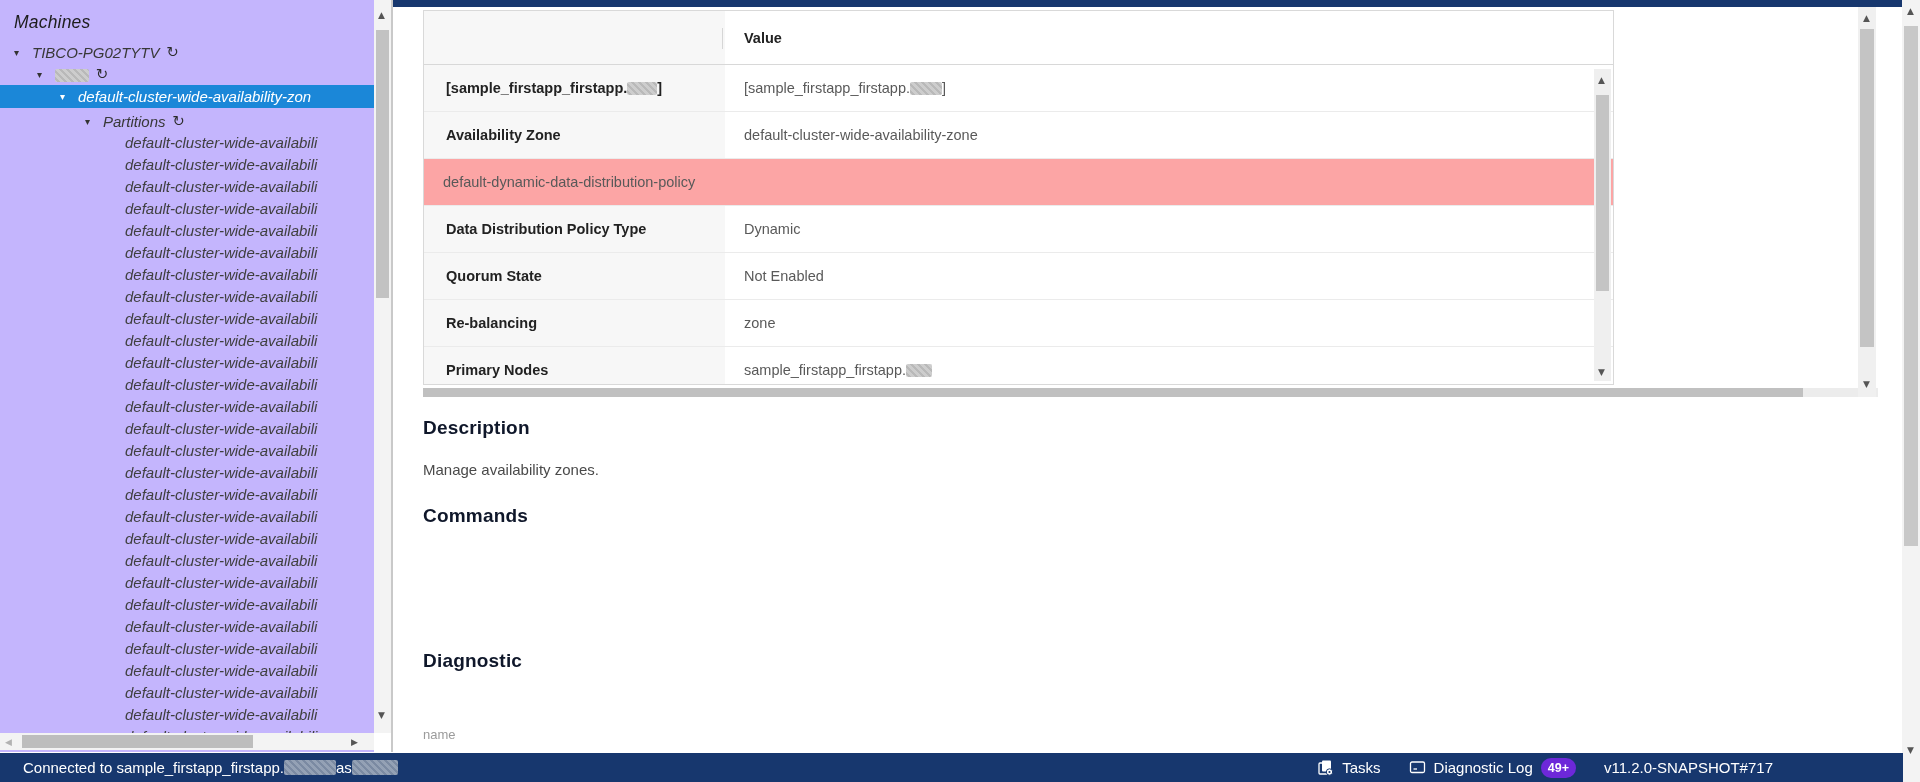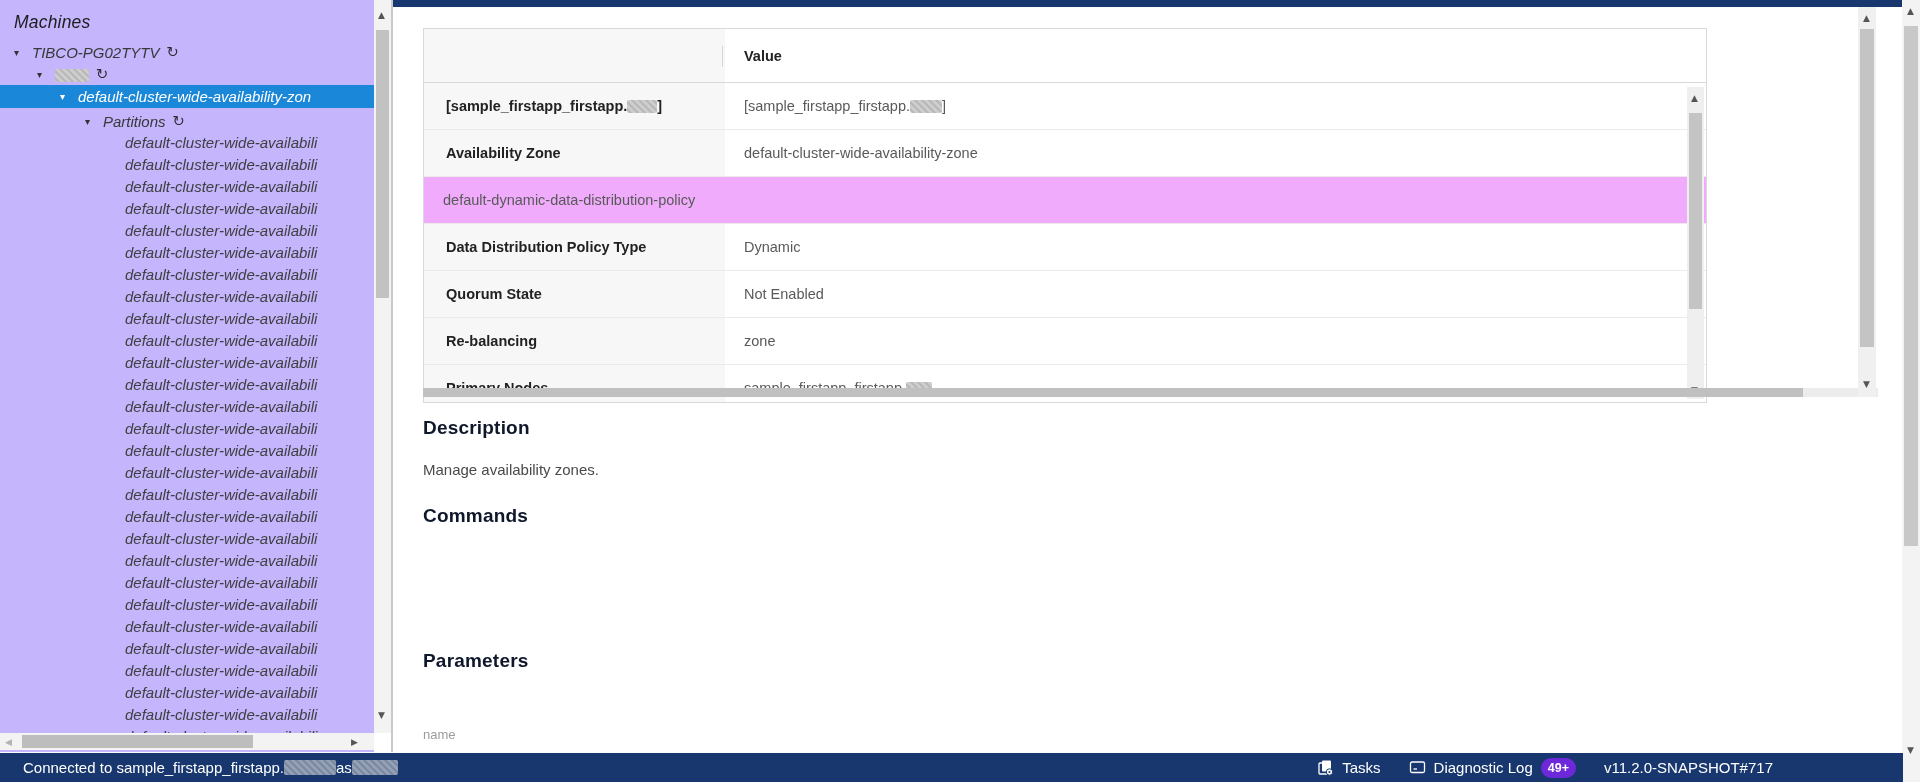--- a/index.html
+++ b/index.html
@@ -31,29 +31,29 @@
   .scroll-thumb { position:absolute; background:#c2c2c2; }
   .sb-border { position:absolute; left:391px; top:0; width:2px; height:752px; background:#c9c9c9; }
 
   .pane-vscroll { position:absolute; left:1858px; top:7px; width:18px; height:390px; background:#f0f0f0; }
   .page-vscroll { position:absolute; left:1902px; top:0; width:18px; height:782px; background:#f3f3f3; }
 
   
   .main { position:absolute; left:393px; top:0; width:1509px; height:752px; background:#fff; }
   .topstrip { position:absolute; left:0; top:0; width:100%; height:7px; background:#17376e; }
 
-  .card { position:absolute; left:30px; top:28px; width:1284px; height:375px; border:1px solid #d9d9d9; background:#fff; overflow:hidden; }
+  .card { position:absolute; left:30px; top:10px; width:1191px; height:375px; border:1px solid #d9d9d9; background:#fff; overflow:hidden; }
   .thead { position:relative; display:flex; height:54px; border-bottom:1px solid #d8d8d8; }
   .thead-name { width:301px; background:#f7f7f7; }
   .thead-value { flex:1; display:flex; align-items:center; padding-left:19px; font-size:14.5px; font-weight:bold; color:#222; background:#fff; }
   .vtick { position:absolute; left:298px; top:17px; width:1px; height:21px; background:#d6d6d6; }
   .trow { display:flex; height:47px; border-bottom:1px solid #ebebeb; }
   .tlabel { width:301px; flex:0 0 301px; background:#f7f7f7; display:flex; align-items:center; padding-left:22px; font-size:14.5px; font-weight:bold; color:#222; }
   .tvalue { flex:1; display:flex; align-items:center; padding-left:19px; font-size:14.5px; color:#595959; background:#fff; }
-  .tvalue.hl { background:#f0abfc; }
+  .tvalue.hl { background:#fca5a5; }
   .card-vscroll { position:absolute; right:2px; top:58px; bottom:3px; width:17px; background:#efefef; }
 
   .main-hscroll { position:absolute; left:30px; top:388px; width:1455px; height:9px; background:#ececec; }
   .main-hscroll .scroll-thumb { left:0; top:0; height:9px; width:1380px; background:#c0c0c0; }
 
   .sec-h { position:absolute; left:30px; font-size:19px; font-weight:700; color:#0f172a; letter-spacing:.2px; }
   .sec-t { position:absolute; left:30px; font-size:15px; color:#4a4a4a; }
 
   .tabbar { position:absolute; left:30px; top:552px; width:1420px; height:41px; border-top:1px solid #ececec; border-bottom:1px solid #e2e2e2; }
   .tab { display:inline-block; padding:0 13px; margin-right:27px; margin-left:0; line-height:36px; font-size:15.5px; color:#2d79f3; cursor:pointer; }
@@ -191,21 +191,21 @@
 
     <div class="main-hscroll">
       <div class="scroll-thumb"></div>
     </div>
 
     <div class="sec-h" style="top:417px;">Description</div>
     <div class="sec-t" style="top:461px;">Manage availability zones.</div>
     <div class="sec-h" style="top:505px;">Commands</div>
 
 
-    <div class="sec-h" style="top:650px;">Parameters</div>
+    <div class="sec-h" style="top:650px;">Diagnostic</div>
     <div class="param-label">name</div>
   </div>
 
   <div class="pane-vscroll">
     <span class="scroll-arrow" style="left:5px;top:6px;">▲</span>
     <div class="scroll-thumb" style="left:2px;top:22px;width:14px;height:318px;background:#c4c4c4;"></div>
     <span class="scroll-arrow" style="left:5px;top:372px;">▼</span>
   </div>
 
   <div class="page-vscroll">

